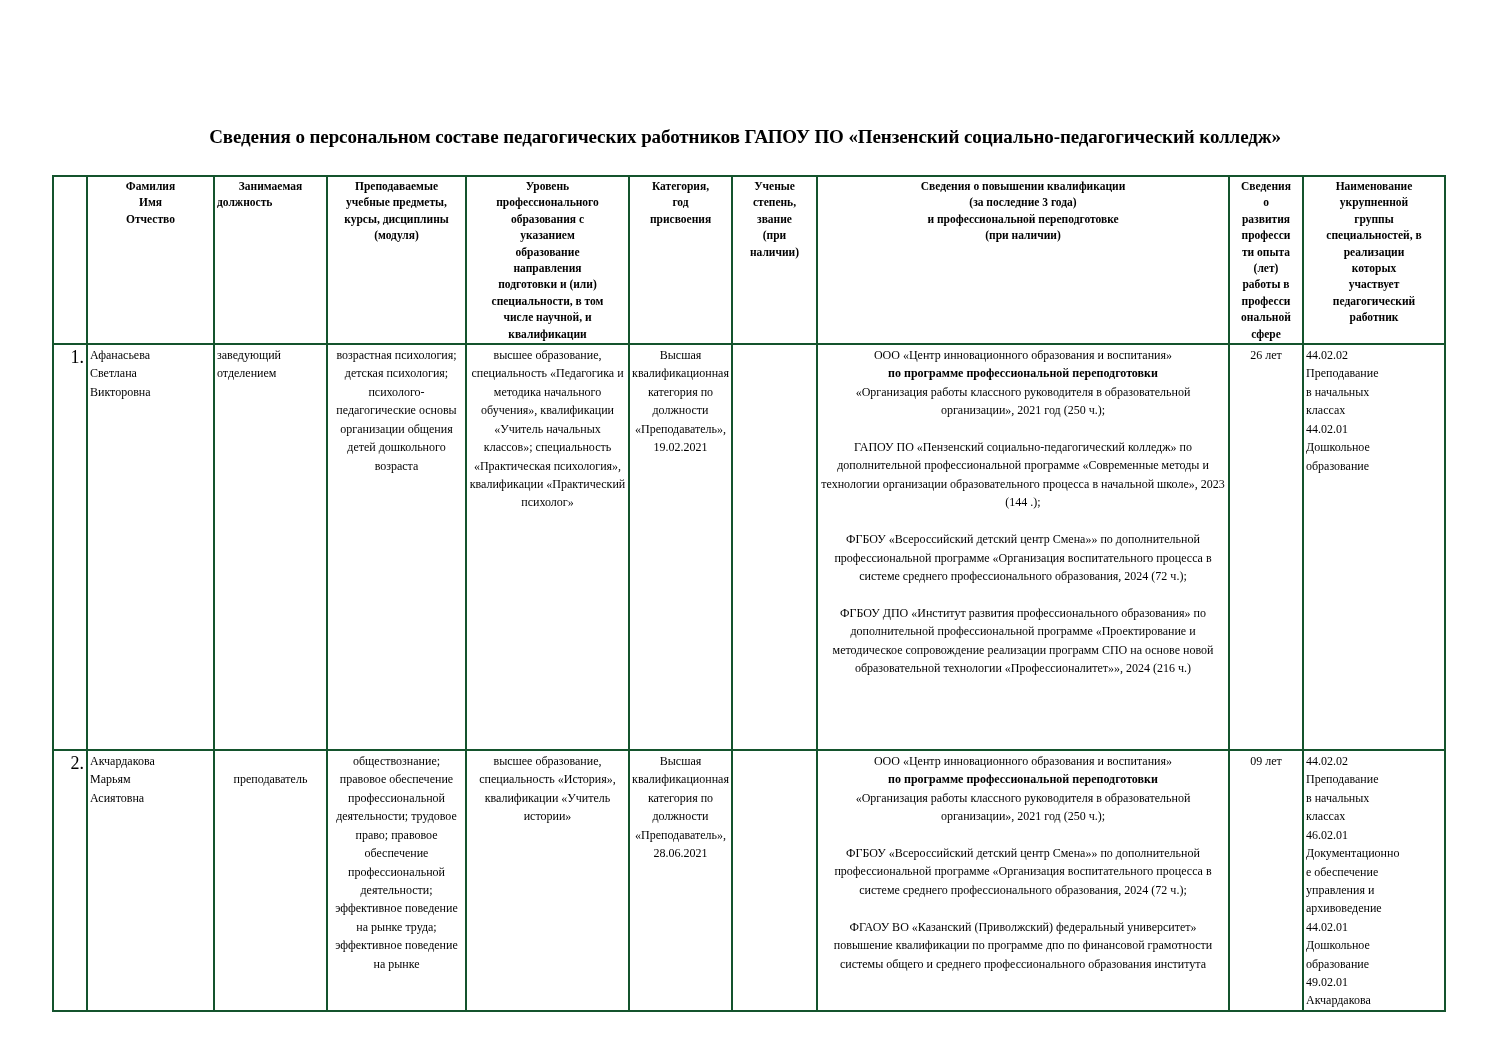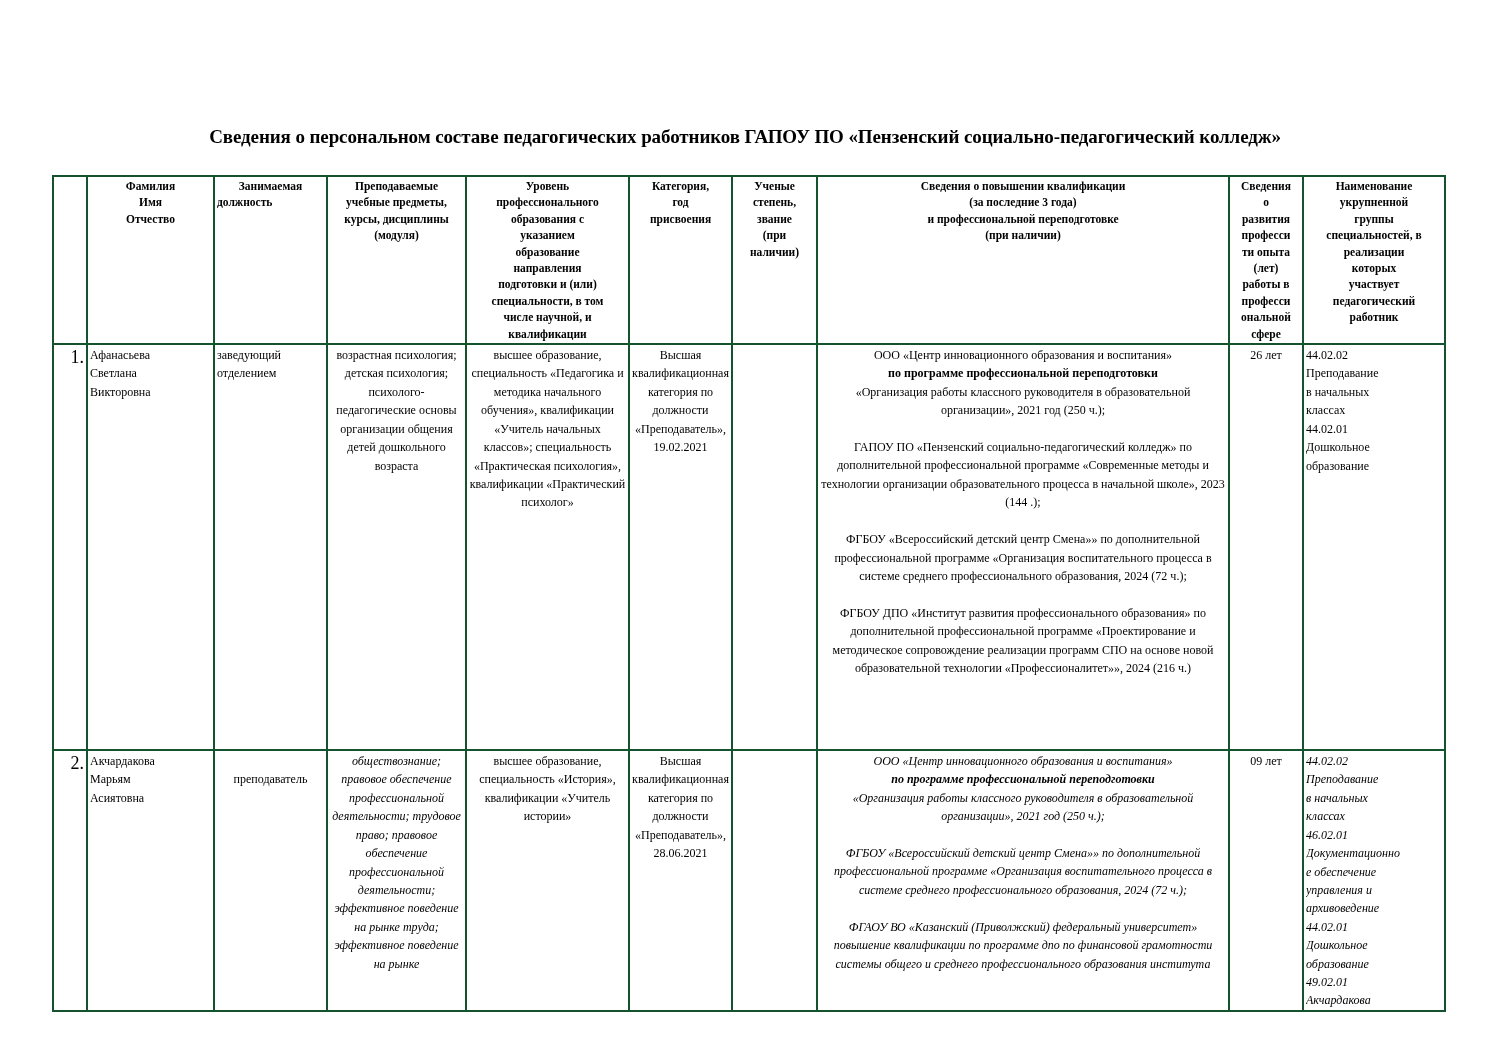--- a/index.html
+++ b/index.html
@@ -13,21 +13,21 @@
   th { font-weight:bold; font-size:11.5px; line-height:16.4px; text-align:center; height:161px; }
   td { font-size:12px; line-height:18.4px; text-align:center; }
   .c-num { text-align:right; font-size:18px; padding-top:3px; }
   .c-left { text-align:left; }
   .h-right { text-align:left; }
   .block { display:block; }
   .gap { display:block; height:18.4px; }
   .bold { font-weight:bold; }
   .row1 td { height:400px; }
   .row2 td { height:255px; overflow:hidden; }
-  .clip { overflow:hidden; max-height:255px;font-style:italic; }
+  .clip { overflow:hidden; max-height:255px; }
 </style>
 </head>
 <body>
 
 <div class="title">Сведения о персональном составе педагогических работников ГАПОУ ПО «Пензенский социально-педагогический колледж»</div>
 
 <table>
   <colgroup>
     <col style="width:34px">
       <col style="width:127px">

